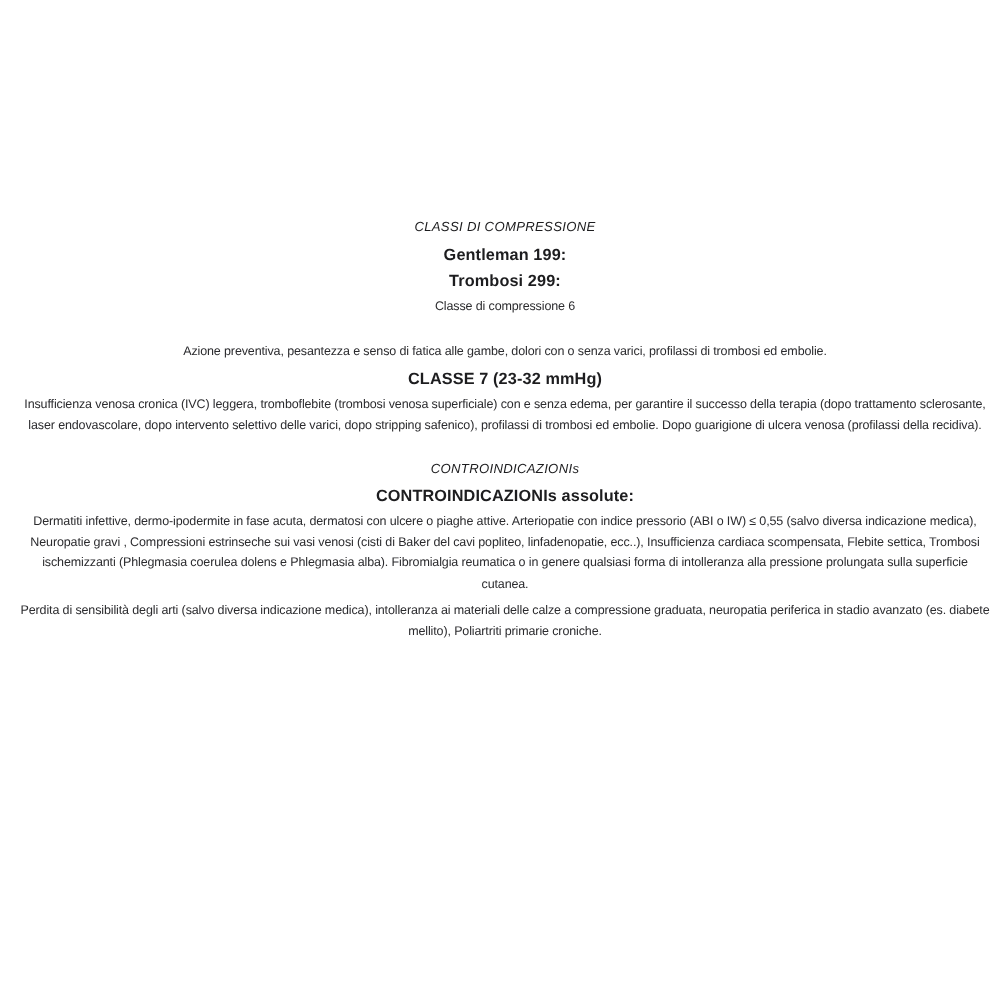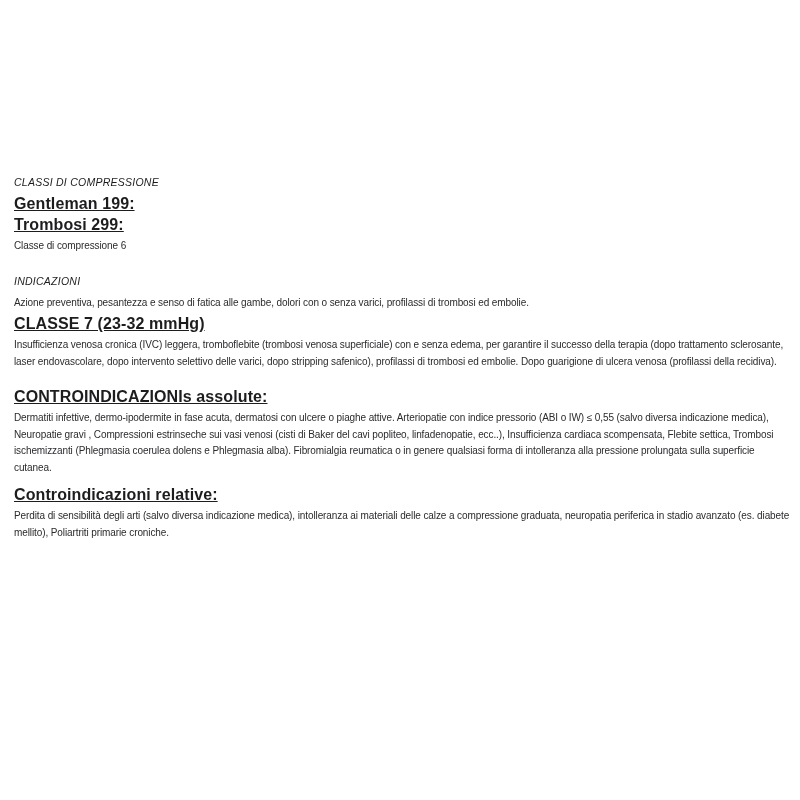--- a/index.html
+++ b/index.html
@@ -9,40 +9,40 @@
     height: 800px;
     background: #ffffff;
     overflow: hidden;
     font-family: "Liberation Sans", "DejaVu Sans", sans-serif;
     color: #1f1f21;
     -webkit-font-smoothing: antialiased;
   }
   .content {
     padding: 175px 6px 0 14px;
     width: 800px;
+    text-align: center;
   }
   .section { margin: 0; }
   .section + .section { margin-top: 19px; }
   .section-label {
     font-style: italic;
     font-weight: 400;
     font-size: 10.5px;
     line-height: 15px;
     letter-spacing: 0.25px;
     color: #1c1c1e;
     margin: 0 0 6px 0;
   }
   .item-heading {
     font-weight: 700;
-    font-size: 16px;
+    font-size: 13px;
     line-height: 15px;
     letter-spacing: 0.1px;
     color: #1d1d1f;
     margin: 0 0 6px 0;
-    text-decoration: underline;
   }
   .item-text {
     font-weight: 400;
     font-size: 10px;
     line-height: 16.5px;
     letter-spacing: -0.1px;
     color: #2b2b2e;
     margin: 0 0 5px 0;
     max-width: 780px;
   }
@@ -54,26 +54,25 @@
 <div class="content">
 
   <div class="section">
     <p class="section-label">CLASSI DI COMPRESSIONE</p>
     <p class="item-heading">Gentleman 199:</p>
     <p class="item-heading">Trombosi 299:</p>
     <p class="item-text">Classe di compressione 6</p>
   </div>
 
   <div class="section">
-    <p class="section-label">INDICAZIONI</p>
     <p class="item-text">Azione preventiva, pesantezza e senso di fatica alle gambe, dolori con o senza varici, profilassi di trombosi ed embolie.</p>
     <p class="item-heading">CLASSE 7 (23-32 mmHg)</p>
     <p class="item-text">Insufficienza venosa cronica (IVC) leggera, tromboflebite (trombosi venosa superficiale) con e senza edema, per garantire il successo della terapia (dopo trattamento sclerosante, laser endovascolare, dopo intervento selettivo delle varici, dopo stripping safenico), profilassi di trombosi ed embolie. Dopo guarigione di ulcera venosa (profilassi della recidiva).</p>
   </div>
 
   <div class="section">
+    <p class="section-label">CONTROINDICAZIONIs</p>
     <p class="item-heading">CONTROINDICAZIONIs assolute:</p>
     <p class="item-text">Dermatiti infettive, dermo-ipodermite in fase acuta, dermatosi con ulcere o piaghe attive. Arteriopatie con indice pressorio (ABI o IW) ≤ 0,55 (salvo diversa indicazione medica), Neuropatie gravi , Compressioni estrinseche sui vasi venosi (cisti di Baker del cavi popliteo, linfadenopatie, ecc..), Insufficienza cardiaca scompensata, Flebite settica, Trombosi ischemizzanti (Phlegmasia coerulea dolens e Phlegmasia alba). Fibromialgia reumatica o in genere qualsiasi forma di intolleranza alla pressione prolungata sulla superficie cutanea.</p>
-    <p class="item-heading gap-top">Controindicazioni relative:</p>
     <p class="item-text">Perdita di sensibilità degli arti (salvo diversa indicazione medica), intolleranza ai materiali delle calze a compressione graduata, neuropatia periferica in stadio avanzato (es. diabete mellito), Poliartriti primarie croniche.</p>
   </div>
 
 </div>
 
 </body></html>

